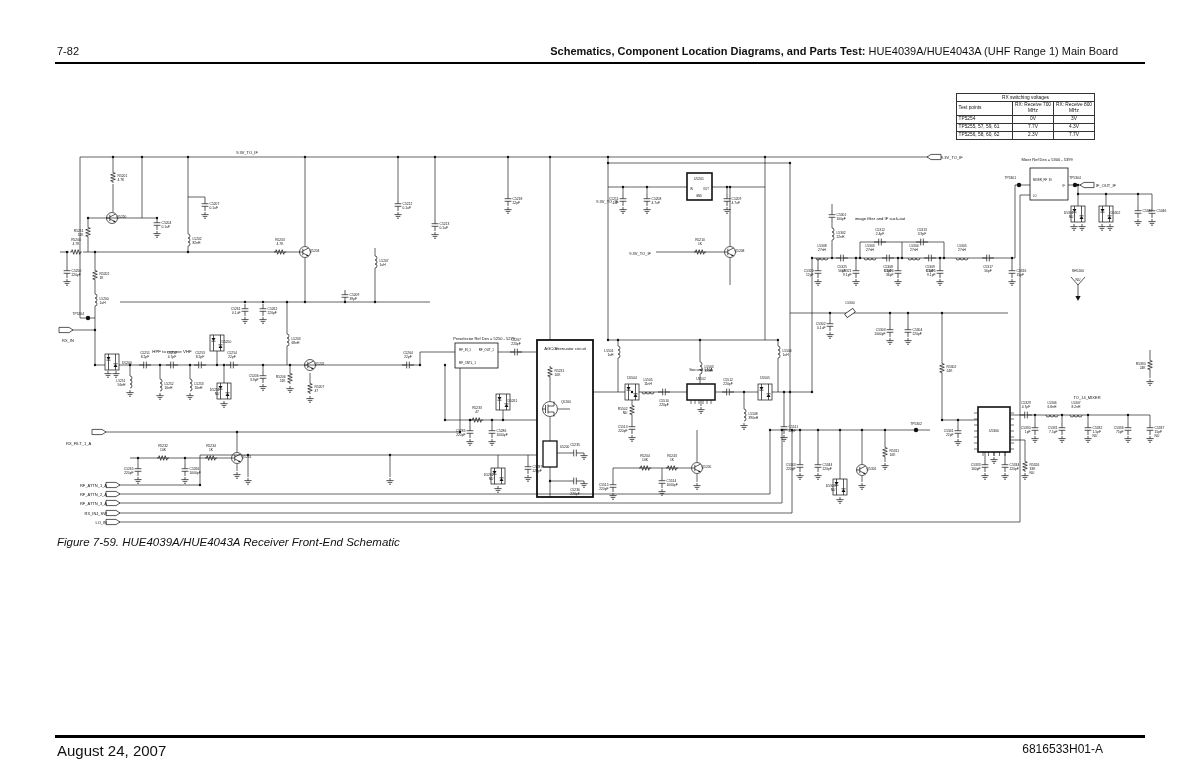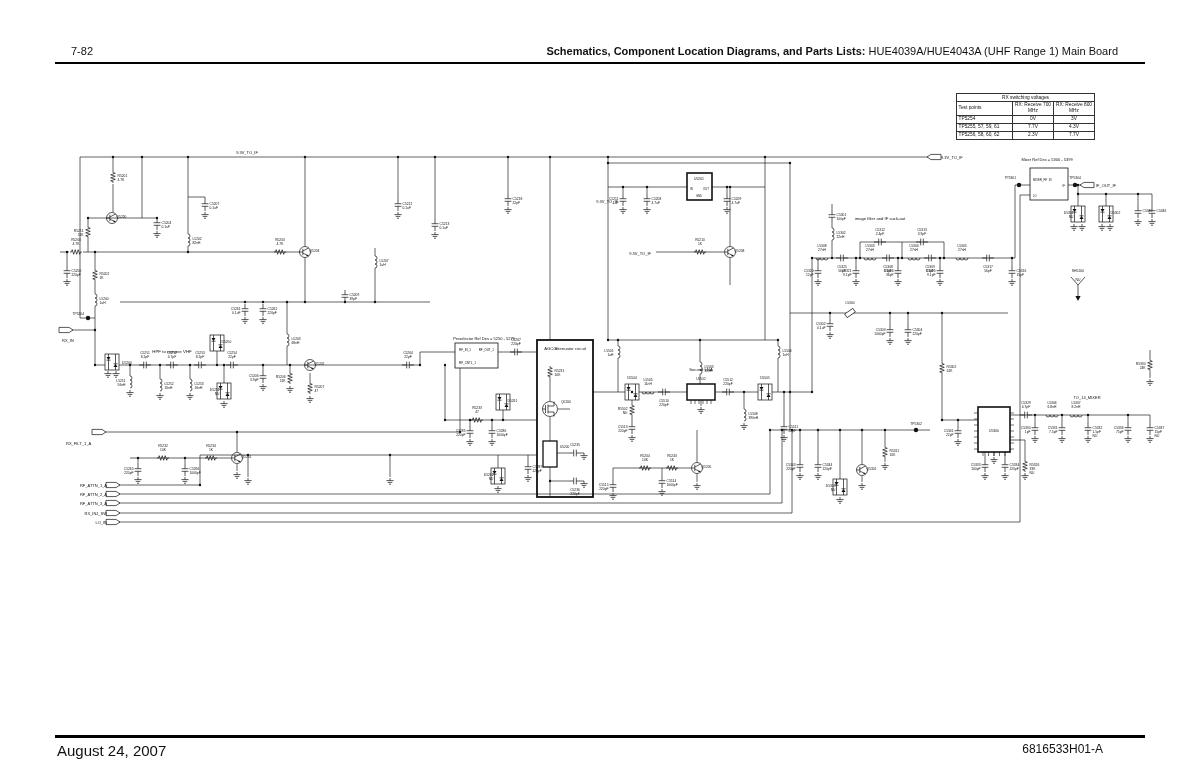--- a/index.html
+++ b/index.html
@@ -1,39 +1,39 @@
 <!DOCTYPE html>
 <html><head>
 <meta charset="utf-8">
 <style>
   html,body{margin:0;padding:0;background:#e8e8e8;}
   .page{position:relative;width:1200px;height:776px;background:#ffffff;overflow:hidden;
         font-family:"Liberation Sans",sans-serif;color:#111;}
-  .hdr-left{position:absolute;left:57px;top:45px;font-size:11px;margin-left:14px;}
+  .hdr-left{position:absolute;left:57px;top:45px;font-size:11px;}
   .hdr-right{position:absolute;right:82px;top:45px;font-size:11px;white-space:nowrap;}
   .hdr-right b{font-weight:bold;}
   .rule-top{position:absolute;left:55px;top:62px;width:1090px;height:2px;background:#000;}
   .rule-bot{position:absolute;left:55px;top:735px;width:1090px;height:2.5px;background:#000;}
   .ftr-left{position:absolute;left:57px;top:742px;font-size:15px;}
   .ftr-right{position:absolute;right:97px;top:742px;font-size:12px;}
   .caption{position:absolute;left:57px;top:536px;font-size:11.5px;font-style:italic;}
   svg.schem{position:absolute;left:0;top:0;}
   table.vt{position:absolute;left:956px;top:93px;width:138px;border-collapse:collapse;
            font-size:4.8px;line-height:1.25;table-layout:fixed;}
   table.vt td{border:0.7px solid #333;padding:0.5px 1.5px;overflow:hidden;}
   table.vt td.tt{text-align:center;}
   table.vt td.c{text-align:center;}
   table.vt col.c0{width:56px;} table.vt col.c1{width:41px;} table.vt col.c2{width:41px;}
 </style>
 </head>
 <body>
 
 <div class="page">
   <div class="hdr-left">7-82</div>
-  <div class="hdr-right"><b>Schematics, Component Location Diagrams, and Parts Lists:</b><span> HUE4039A/HUE4043A (UHF Range 1) Main Board</span></div>
+  <div class="hdr-right"><b>Schematics, Component Location Diagrams, and Parts Test:</b><span> HUE4039A/HUE4043A (UHF Range 1) Main Board</span></div>
   <div class="rule-top"></div>
 
   <svg id="schem" class="schem" width="1200" height="776" viewBox="0 0 1200 776" font-family="Liberation Sans, sans-serif">
       <g stroke="#111111" stroke-width="0.65" fill="none">
         <line x1="80" y1="157" x2="930" y2="157"></line>
         <line x1="80" y1="157" x2="80" y2="318"></line>
         <line x1="80" y1="318" x2="95" y2="318"></line>
         <line x1="95" y1="318" x2="95" y2="365"></line>
         <line x1="72" y1="330" x2="95" y2="330"></line>
         <line x1="113" y1="157" x2="113" y2="171"></line>
@@ -1324,17 +1324,18 @@
       <td class="c">4.3V</td>
     </tr>
     <tr>
       <td>TP5256, 58, 60, 62</td>
       <td class="c">2.3V</td>
       <td class="c">7.7V</td>
     </tr>
   </tbody>
     </table>
 
+  <div class="caption">Figure 7-59. HUE4039A/HUE4043A Receiver Front-End Schematic</div>
 
   <div class="rule-bot"></div>
   <div class="ftr-left">August 24, 2007</div>
   <div class="ftr-right">6816533H01-A</div>
 </div>
 
 </body></html>

